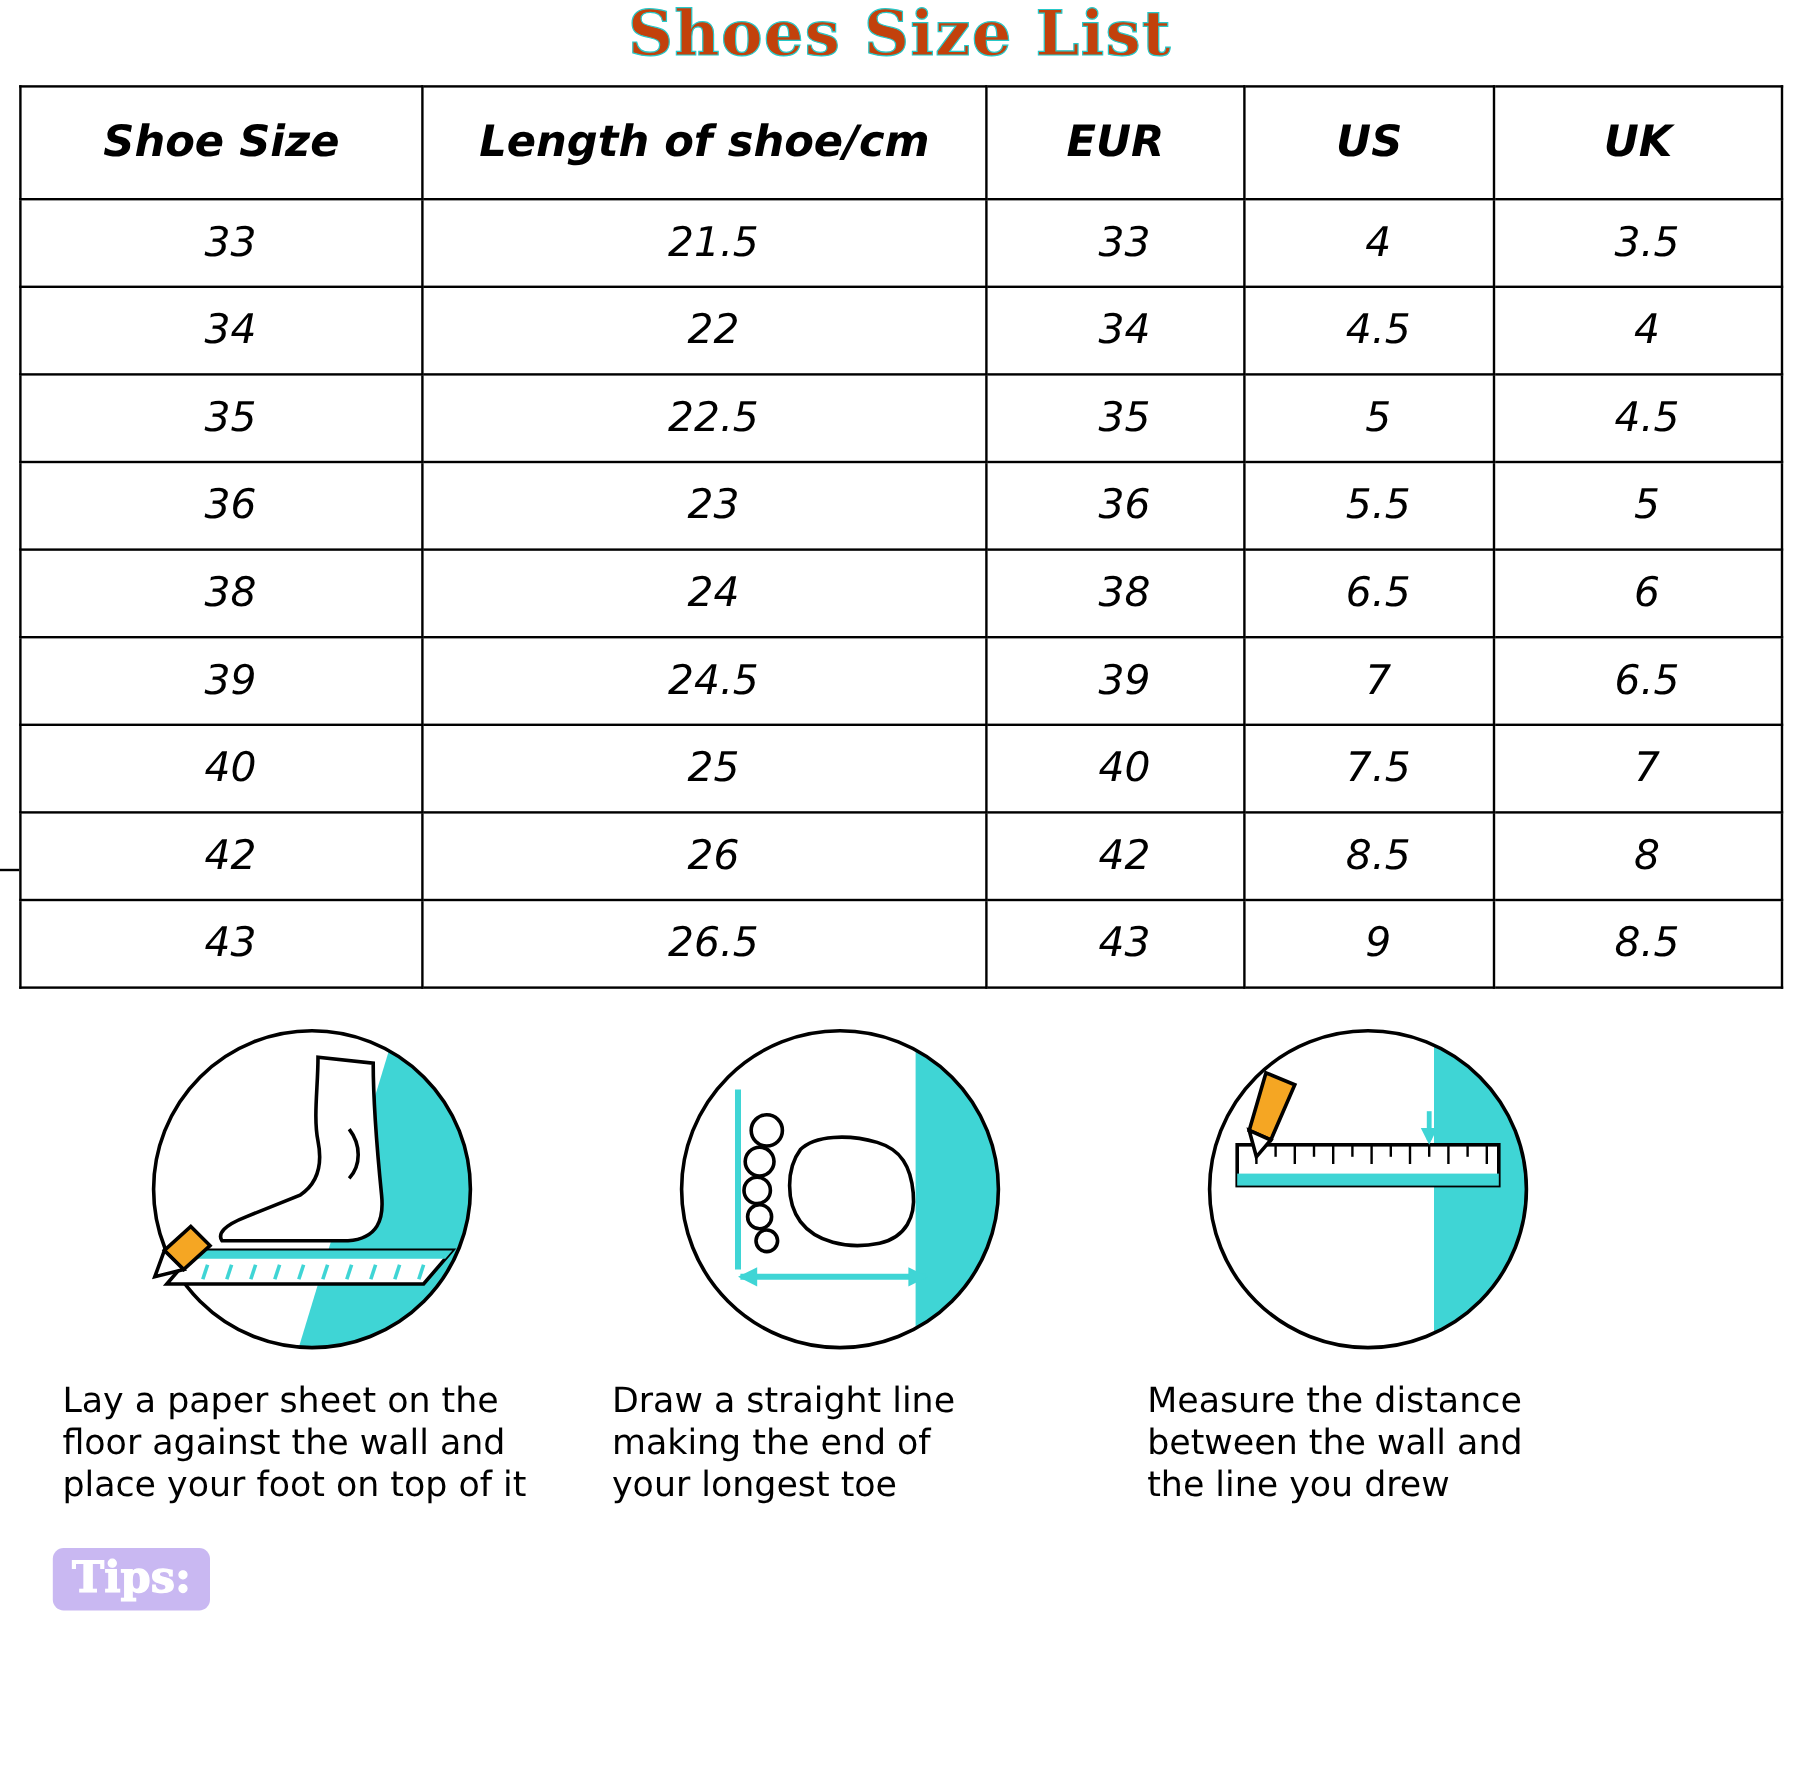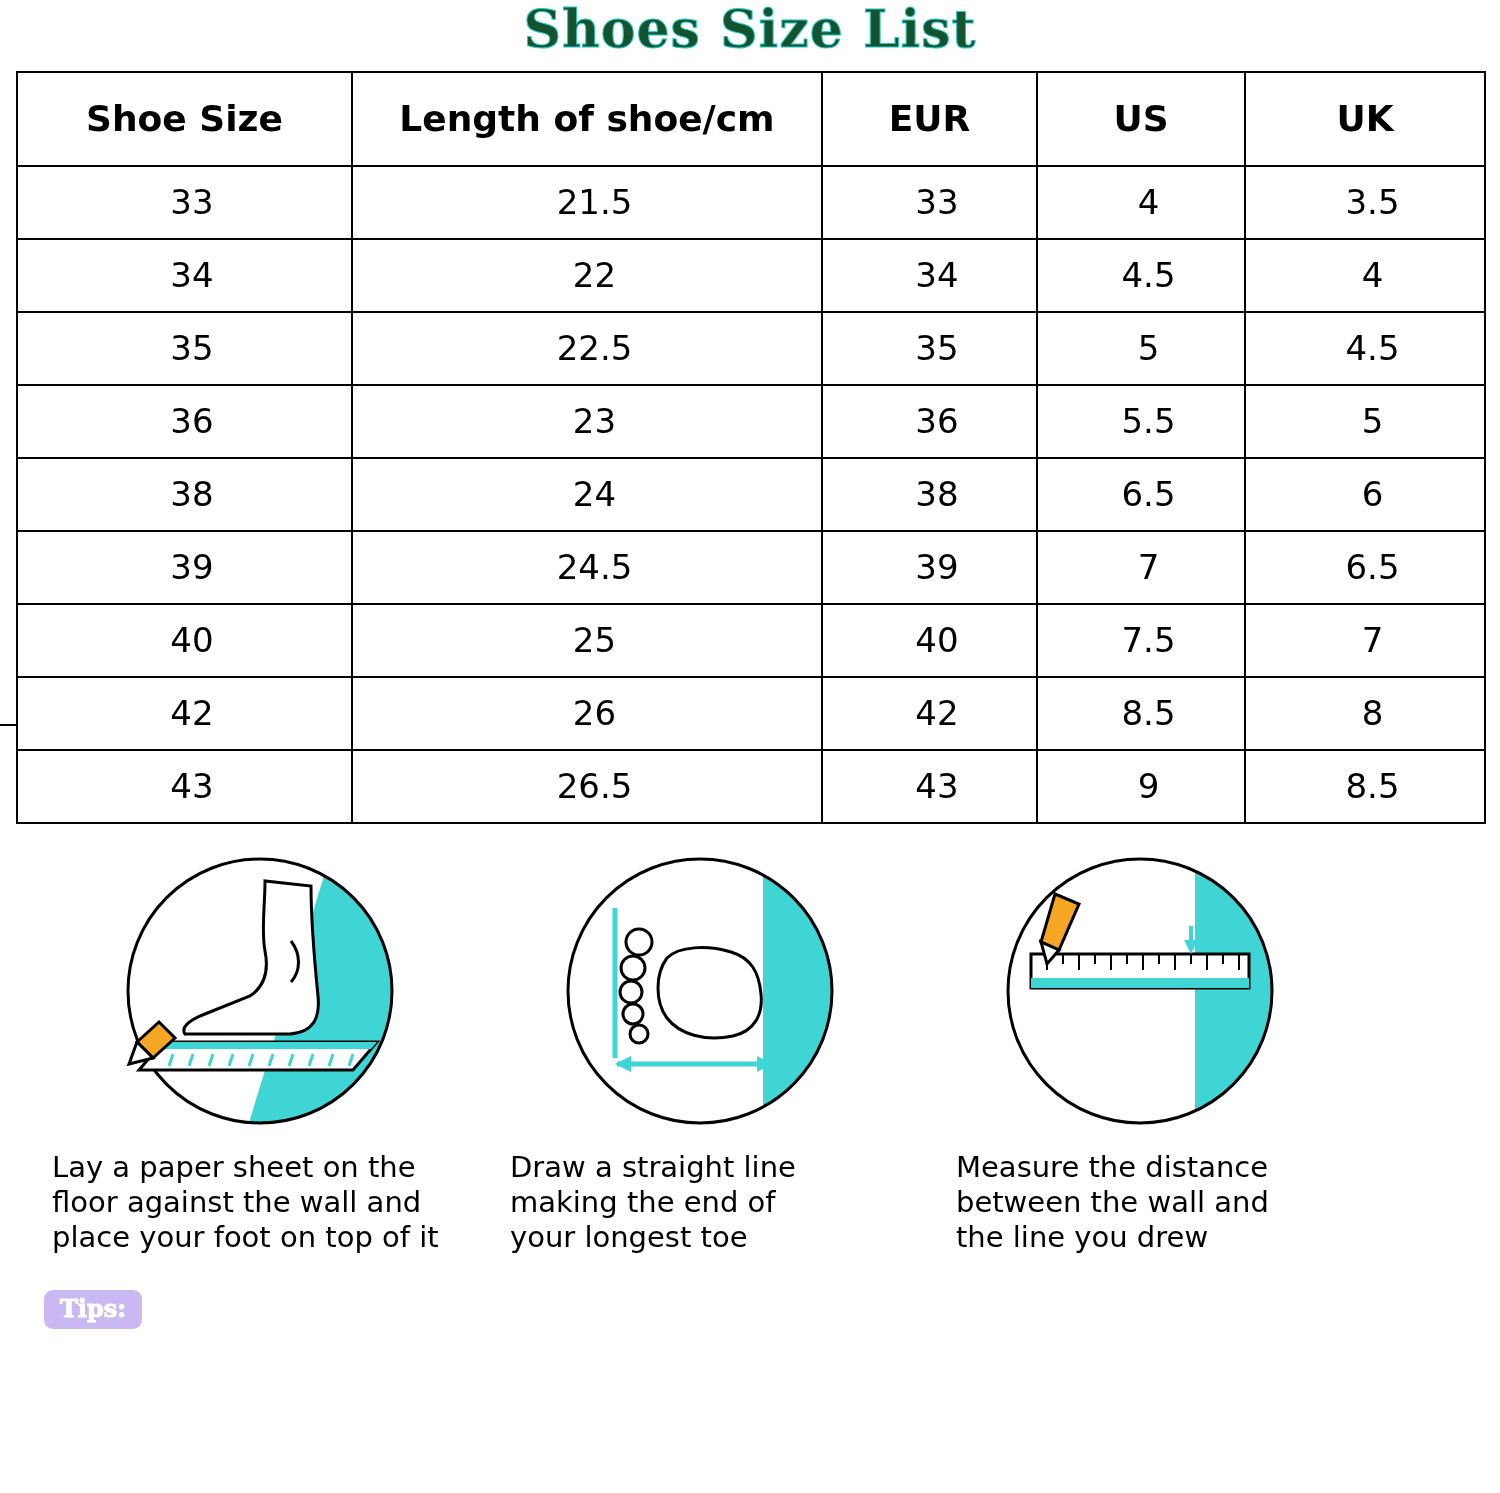--- a/index.html
+++ b/index.html
@@ -15,30 +15,31 @@
     overflow: hidden;
     position: relative;
   }
 
   
   .title {
     text-align: center;
     font-family: "DejaVu Serif", serif;
     font-weight: bold;
     font-size: 52px;
-    color: #14532d;
+    color: #c2410c;
     letter-spacing: 1px;
     padding-top: 2px;
     line-height: 1.05;
     -webkit-text-stroke: 1px #27c9c9;
   }
 
   
   .table-wrap {
     margin: 14px 32px 0 16px;
+    font-style: italic;
   }
   table.size-table {
     width: 1468px;
     border-collapse: collapse;
     table-layout: fixed;
   }
   table.size-table th,
   table.size-table td {
     border: 2px solid #000000;
     text-align: center;
@@ -94,21 +95,21 @@
   .tips-box {
     margin: 34px 0 0 44px;
     display: inline-block;
     background: #c9b8f2;
     border-radius: 9px;
     padding: 4px 16px 6px 16px;
   }
   .tips-label {
     font-family: "DejaVu Serif", serif;
     font-weight: bold;
-    font-size: 24px;
+    font-size: 36px;
     color: #ffffff;
     text-align: right;
     -webkit-text-stroke: 1px #ffffff;
   }
   .left-nick {
     position: absolute;
     left: 0;
     top: 724px;
     width: 16px;
     height: 2px;

